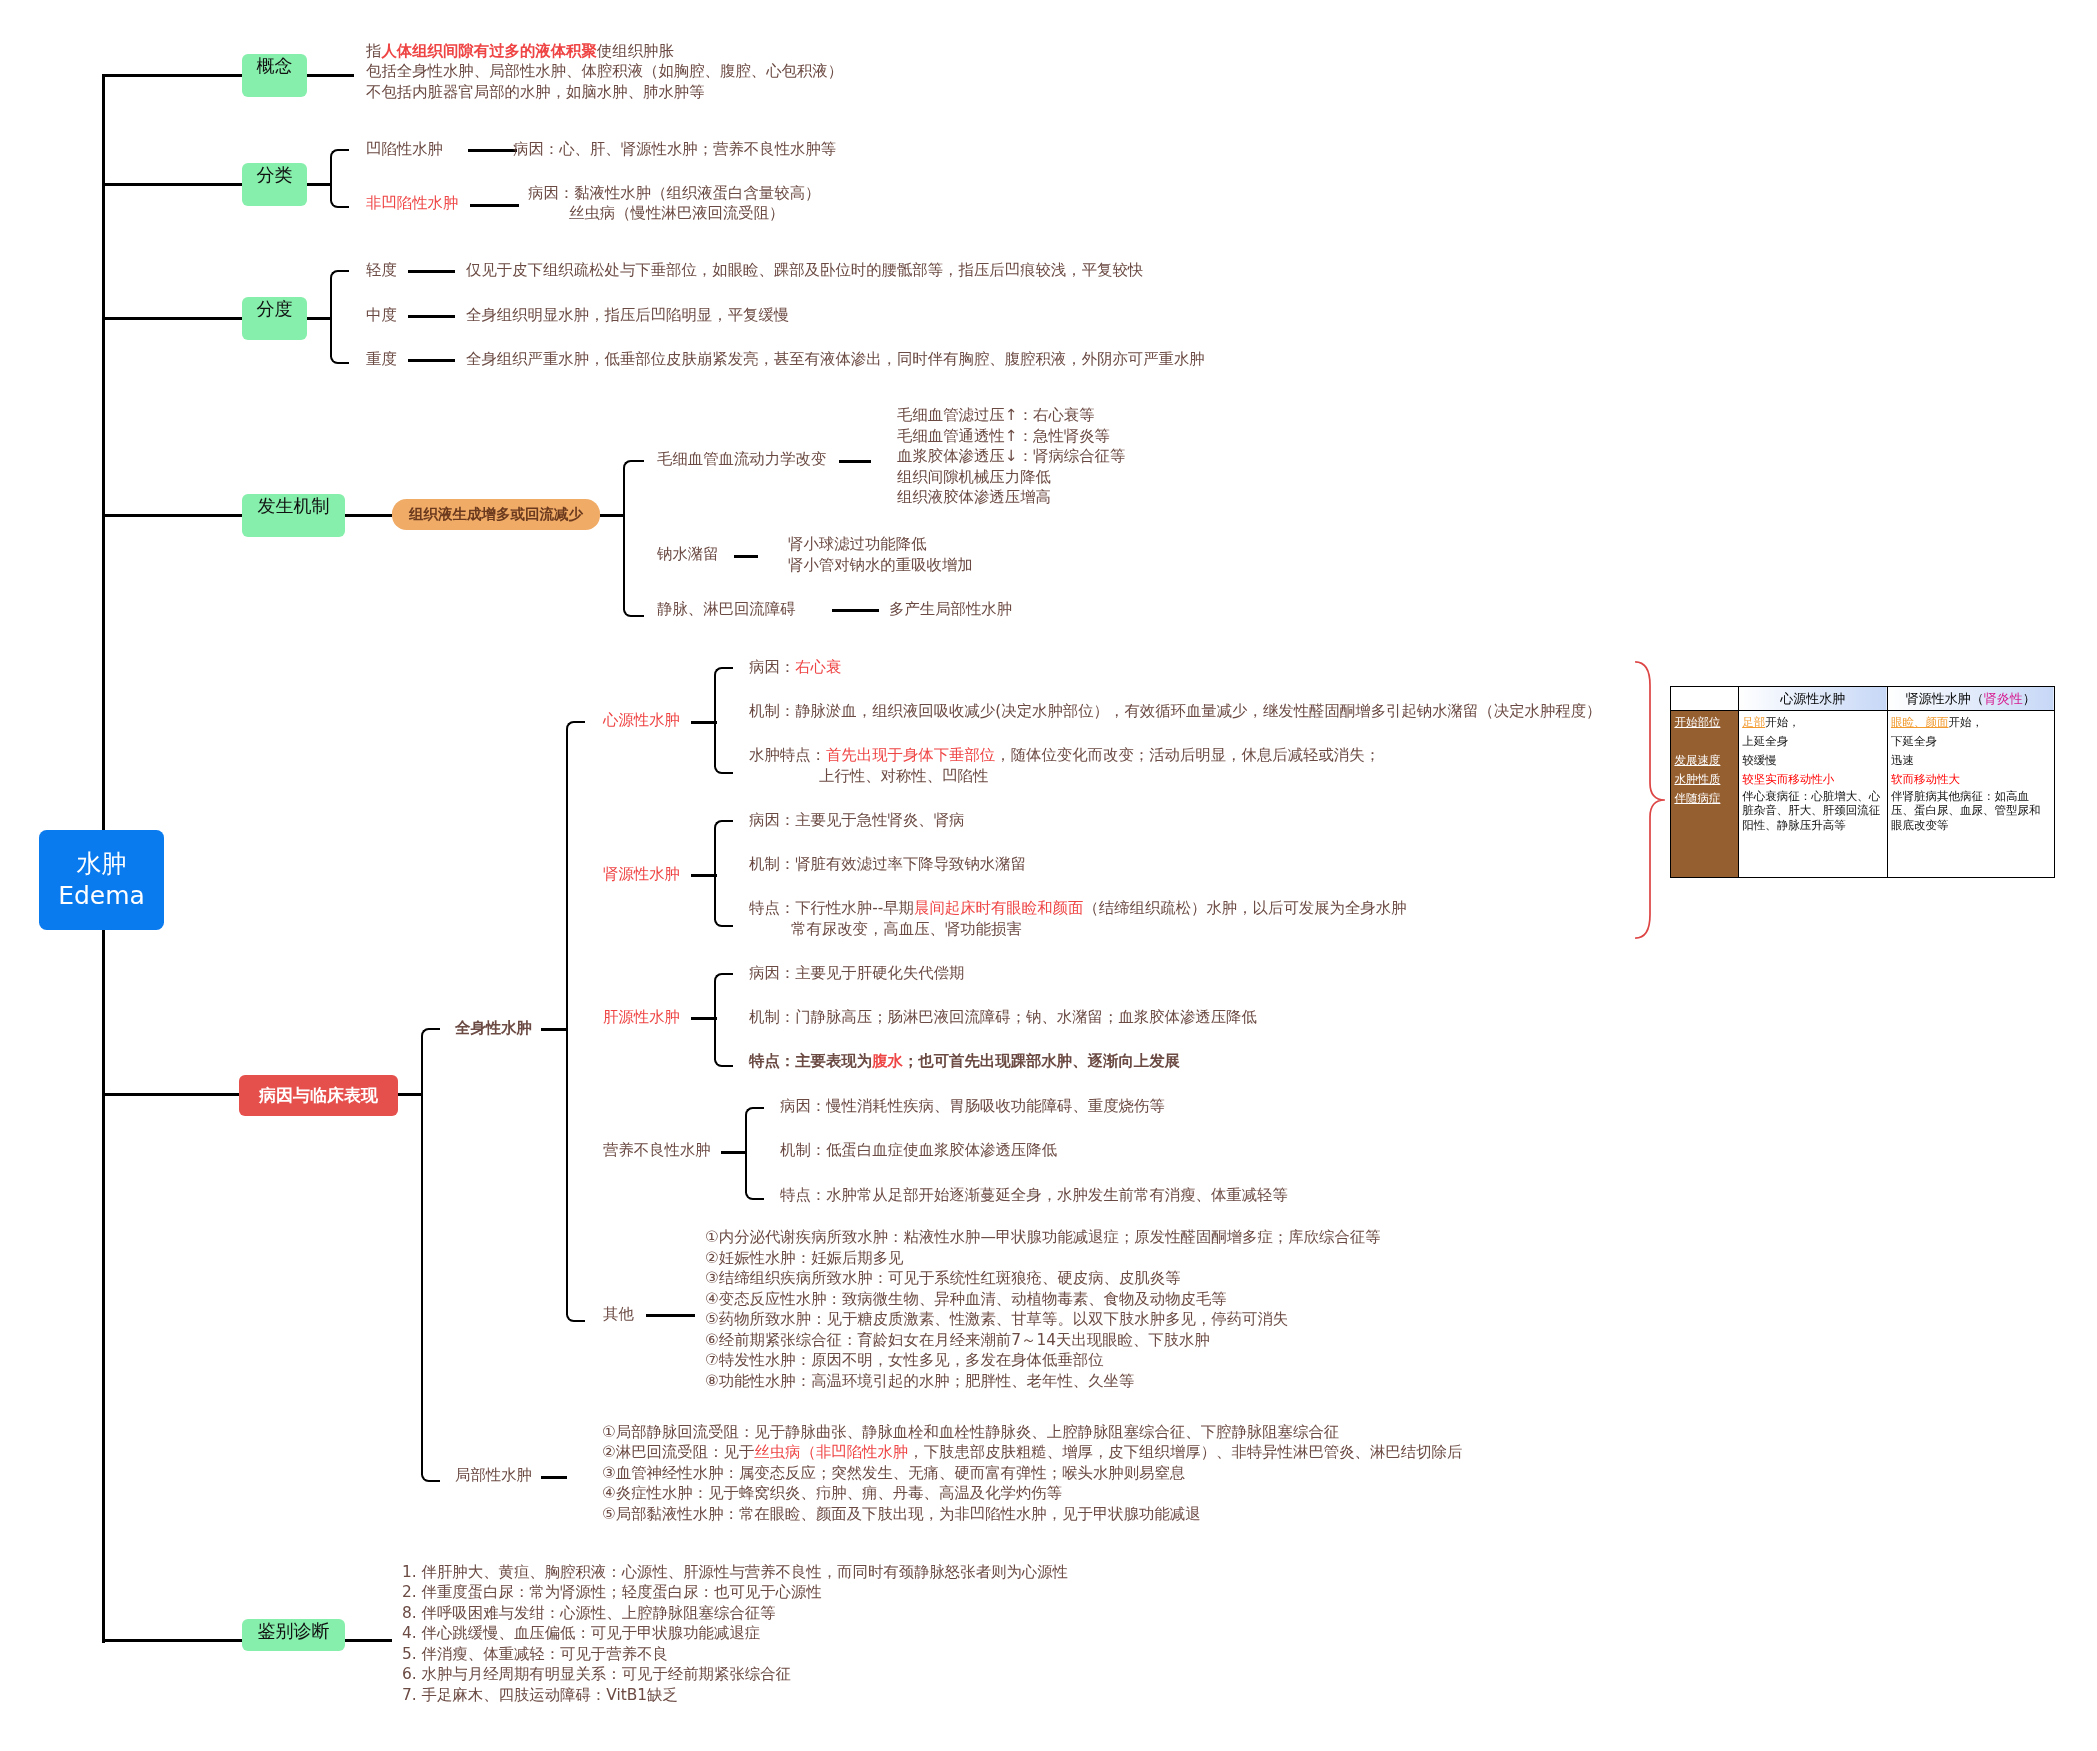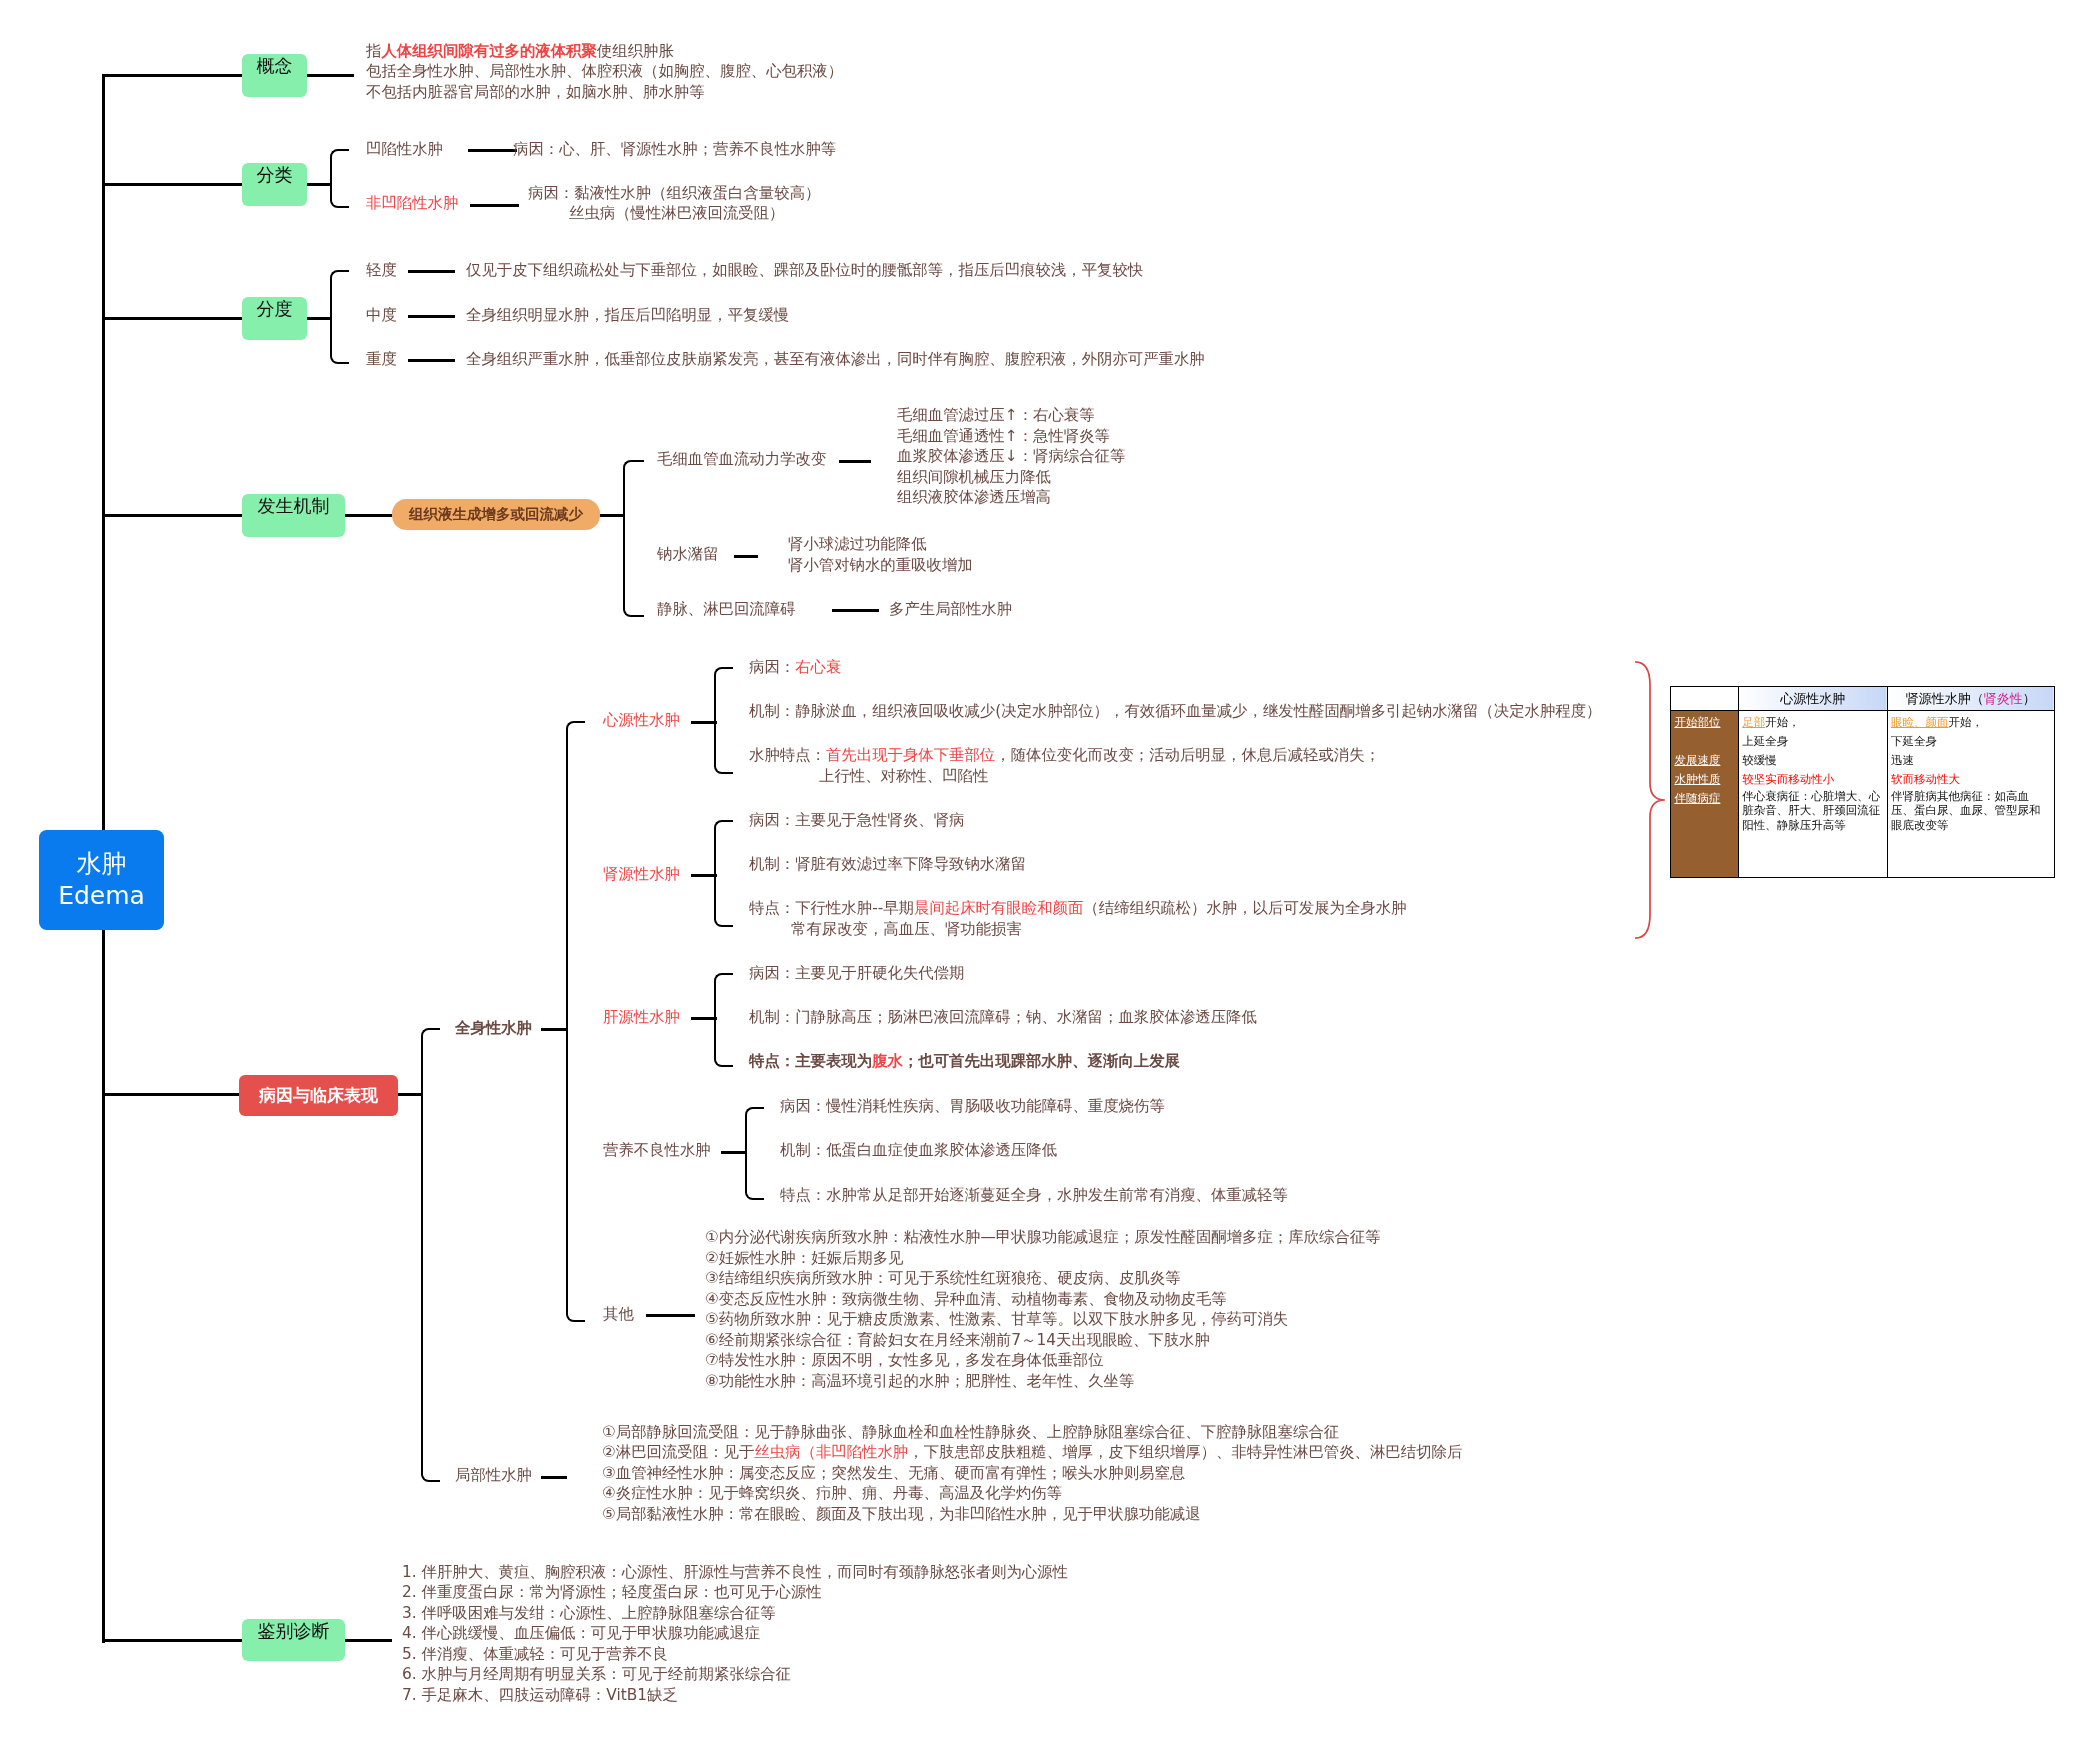--- a/index.html
+++ b/index.html
@@ -190,24 +190,24 @@
       <div><span class="orange">眼睑、颜面</span><span>开始，</span></div>
       <div>下延全身</div>
       <div>迅速</div>
       <div style="color:#f00;">软而移动性大</div>
       <div style="white-space:normal;line-height:14.5px;">伴肾脏病其他病征：如高血压、蛋白尿、血尿、管型尿和眼底改变等</div>
     </td>
   </tr>
 </tbody>
   </table>
 
-<div class="l1" style="left:242px;top:1619px;width:103px;height:42px;">
+<div class="l1" style="left:242px;top:1619px;width:103px;height:32px;">
     <span>鉴别诊断</span>
   </div>
 <div class="h" style="left:345px;top:1639px;width:47px;"></div>
 <div class="t" style="left:402px;top:1562px;">1. 伴肝肿大、黄疸、胸腔积液：心源性、肝源性与营养不良性，而同时有颈静脉怒张者则为心源性</div>
 <div class="t" style="left:402px;top:1582px;">2. 伴重度蛋白尿：常为肾源性；轻度蛋白尿：也可见于心源性</div>
-<div class="t" style="left:402px;top:1603px;">3. 伴呼吸困难与发绀：心源性、上腔静脉阻塞综合征等</div>
+<div class="t" style="left:402px;top:1603px;">8. 伴呼吸困难与发绀：心源性、上腔静脉阻塞综合征等</div>
 <div class="t" style="left:402px;top:1623px;">4. 伴心跳缓慢、血压偏低：可见于甲状腺功能减退症</div>
 <div class="t" style="left:402px;top:1644px;">5. 伴消瘦、体重减轻：可见于营养不良</div>
 <div class="t" style="left:402px;top:1664px;">6. 水肿与月经周期有明显关系：可见于经前期紧张综合征</div>
 <div class="t" style="left:402px;top:1685px;">7. 手足麻木、四肢运动障碍：VitB1缺乏</div>
 
 
 </body></html>

